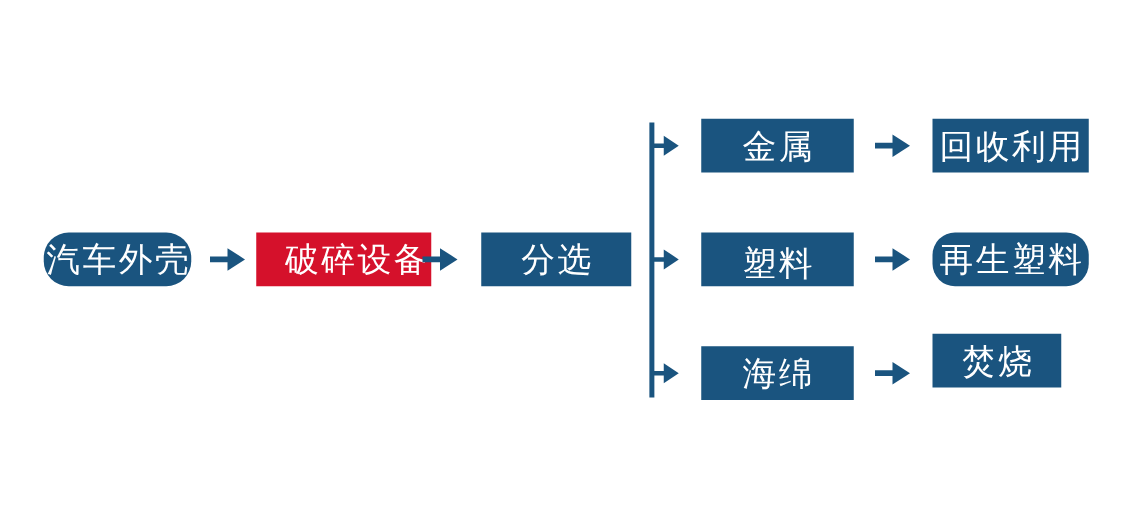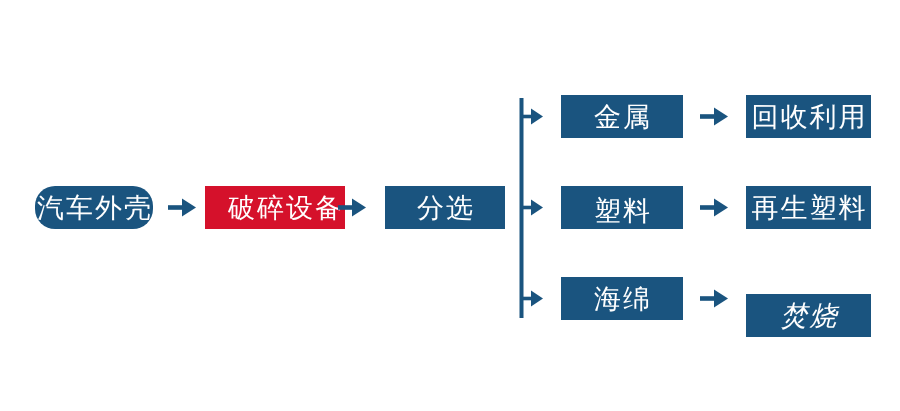--- a/index.html
+++ b/index.html
@@ -87,28 +87,28 @@
     <span>回收利用</span>
   </div>
 
   <div class="node blue" style="left:561px; top:186px; width:122px;align-items:flex-end;">
     <span>塑料</span>
   </div>
   <svg class="arrow" style="left:698px; top:196px;" width="32" height="23" viewBox="0 0 32 23">
     <line class="ink-stroke" x1="2" y1="11.5" x2="18" y2="11.5" stroke-width="4.6"></line>
     <polygon class="ink" points="16,2.5 30,11.5 16,20.5"></polygon>
   </svg>
-  <div class="node blue" style="left:746px; top:186px; width:125px;">
+  <div class="node blue" style="left:746px; top:186px; width:125px;border-radius:18px;">
     <span>再生塑料</span>
   </div>
 
   <div class="node blue" style="left:561px; top:277px; width:122px;">
     <span>海绵</span>
   </div>
   <svg class="arrow" style="left:698px; top:287px;" width="32" height="23" viewBox="0 0 32 23">
     <line class="ink-stroke" x1="2" y1="11.5" x2="18" y2="11.5" stroke-width="4.6"></line>
     <polygon class="ink" points="16,2.5 30,11.5 16,20.5"></polygon>
   </svg>
-  <div class="node blue" style="left:746px; top:294px; width:125px;font-style:italic;">
+  <div class="node blue" style="left:746px; top:267px; width:103px;">
     <span>焚烧</span>
   </div>
 
 </div>
 
 </body></html>

